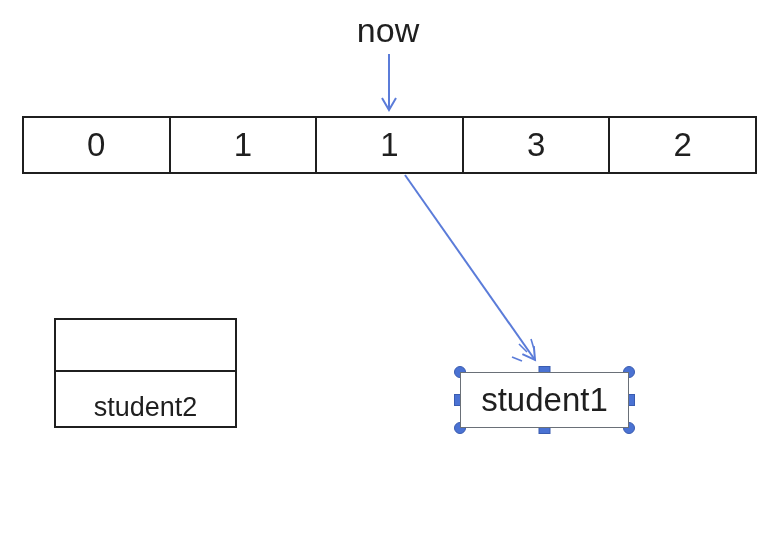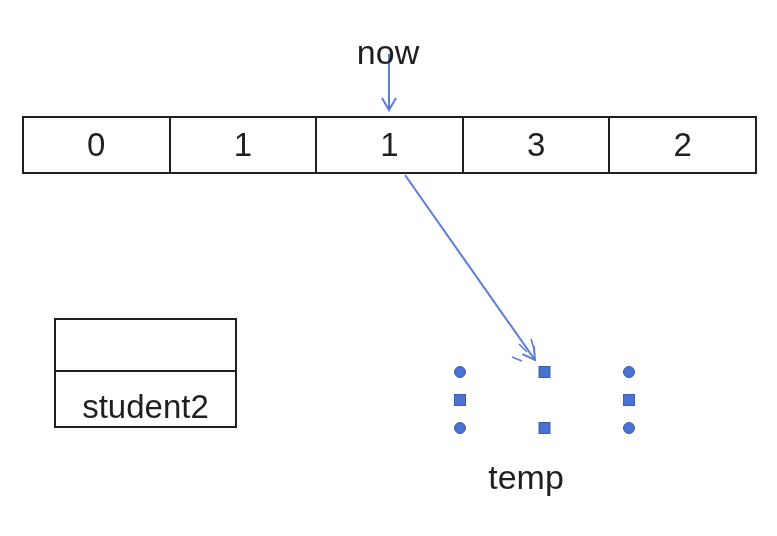--- a/index.html
+++ b/index.html
@@ -15,21 +15,21 @@
   .label {
     position: absolute;
     display: flex;
     align-items: center;
     justify-content: center;
     font-size: 34px;
     line-height: 1;
     color: #1f1f1f;
     white-space: nowrap;
   }
-  #now-label   { left: 328px; top: 10px;  width: 120px; height: 40px; margin-top: 22px; }
+  #now-label   { left: 328px; top: 10px;  width: 120px; height: 40px; }
   #line-label  { left: 64px;  top: 457px; width: 120px; height: 40px; }
   #temp-label  { left: 466px; top: 457px; width: 120px; height: 40px; }
 
   #array {
     position: absolute;
     left: 22px; top: 116px;
     width: 735px; height: 58px;
     border: 2px solid #1f1f1f;
     box-sizing: border-box;
     display: flex;
@@ -56,21 +56,21 @@
   #line-box .row-top {
     height: 52px;
     border-bottom: 2px solid #1f1f1f;
     box-sizing: border-box;
   }
   #line-box .row-bottom {
     height: 70px;
     display: flex;
     align-items: center;
     justify-content: center;
-    font-size: 33px;
+    font-size: 27px;
   }
 
   #temp-box {
     position: absolute;
     left: 460px; top: 372px;
     width: 169px; height: 56px;
     border: 1.5px solid #6a7078;
     box-sizing: border-box;
     background: #ffffff;
     display: flex;
@@ -137,18 +137,18 @@
     <div class="cell">3</div>
     <div class="cell">2</div>
   </div>
 
   <div id="line-box">
     <div class="row-top"></div>
     <div class="row-bottom">student2</div>
   </div>
 
 
+  <div id="temp-box">
+    <span>student1</span>
+  </div>
 
-  <div id="temp-label" class="label">
-    <span>temp</span>
-  </div>
 
 </div>
 
 </body></html>

